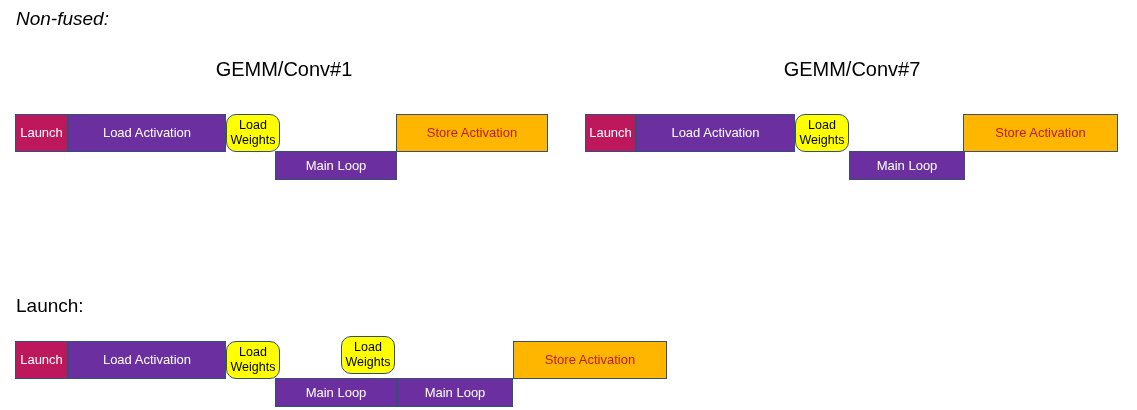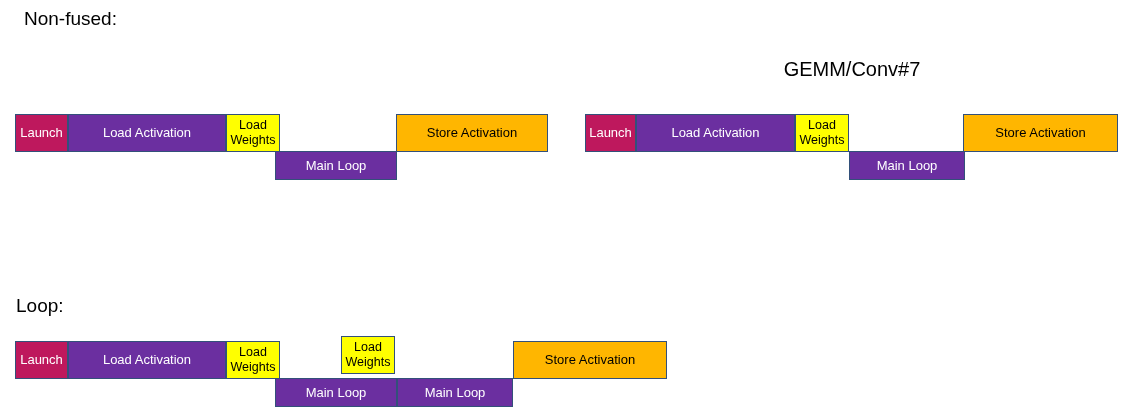--- a/index.html
+++ b/index.html
@@ -54,35 +54,37 @@
   }
   .block.purple {
     background: #6b2fa0;
     color: #ffffff;
   }
   .block.yellow {
     background: #ffff00;
     color: #000000;
     font-size: 12.5px;
     line-height: 15px;
+    border-radius: 10px;
   }
   .block.orange {
     background: #ffb600;
-    color: #000000;
+    color: #b91c1c;
   }
   .block span {
     display: block;
     padding: 0 2px;
   }
 </style>
 </head>
 <body>
 
 <div class="canvas" id="canvas">
-    <div class="section-label" style="left: 24px; top: 8px;">Non-fused:</div>
+    <div class="section-label" style="left: 16px; top: 8px; font-style: italic;">Non-fused:</div>
+    <div class="group-title" style="left: 200px; top: 58px; width: 168px;">GEMM/Conv#1</div>
     <div class="group-title" style="left: 768px; top: 58px; width: 168px;">GEMM/Conv#7</div>
     <div class="block launch" style="left: 15px; top: 114px; width: 53px; height: 38px;">
       <span>Launch</span>
     </div>
     <div class="block purple" style="left: 68px; top: 114px; width: 158px; height: 38px;">
       <span>Load Activation</span>
     </div>
     <div class="block yellow" style="left: 226px; top: 114px; width: 54px; height: 38px;">
       <span>Load<br>Weights</span>
     </div>
@@ -100,21 +102,21 @@
     </div>
     <div class="block yellow" style="left: 795px; top: 114px; width: 54px; height: 38px;">
       <span>Load<br>Weights</span>
     </div>
     <div class="block purple" style="left: 849px; top: 151px; width: 116px; height: 29px;">
       <span>Main Loop</span>
     </div>
     <div class="block orange" style="left: 963px; top: 114px; width: 155px; height: 38px;">
       <span>Store Activation</span>
     </div>
-    <div class="section-label" style="left: 16px; top: 295px;">Loop:</div>
+    <div class="section-label" style="left: 16px; top: 295px;">Launch:</div>
     <div class="block launch" style="left: 15px; top: 341px; width: 53px; height: 38px;">
       <span>Launch</span>
     </div>
     <div class="block purple" style="left: 68px; top: 341px; width: 158px; height: 38px;">
       <span>Load Activation</span>
     </div>
     <div class="block yellow" style="left: 226px; top: 341px; width: 54px; height: 38px;">
       <span>Load<br>Weights</span>
     </div>
     <div class="block purple" style="left: 275px; top: 378px; width: 122px; height: 29px;">

